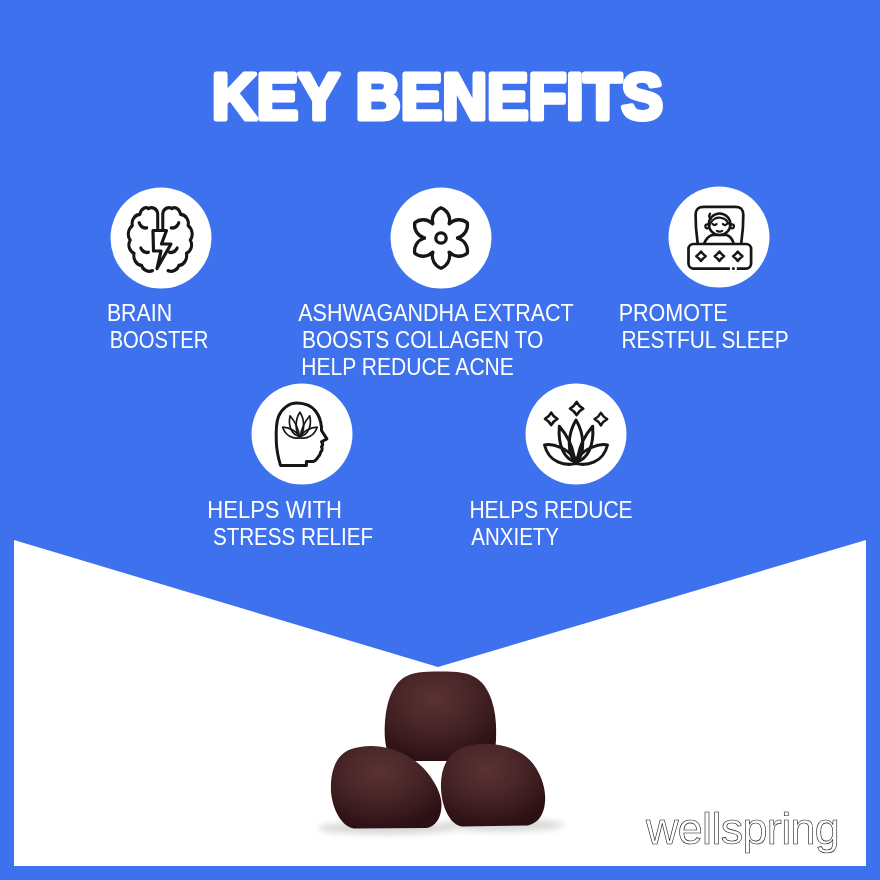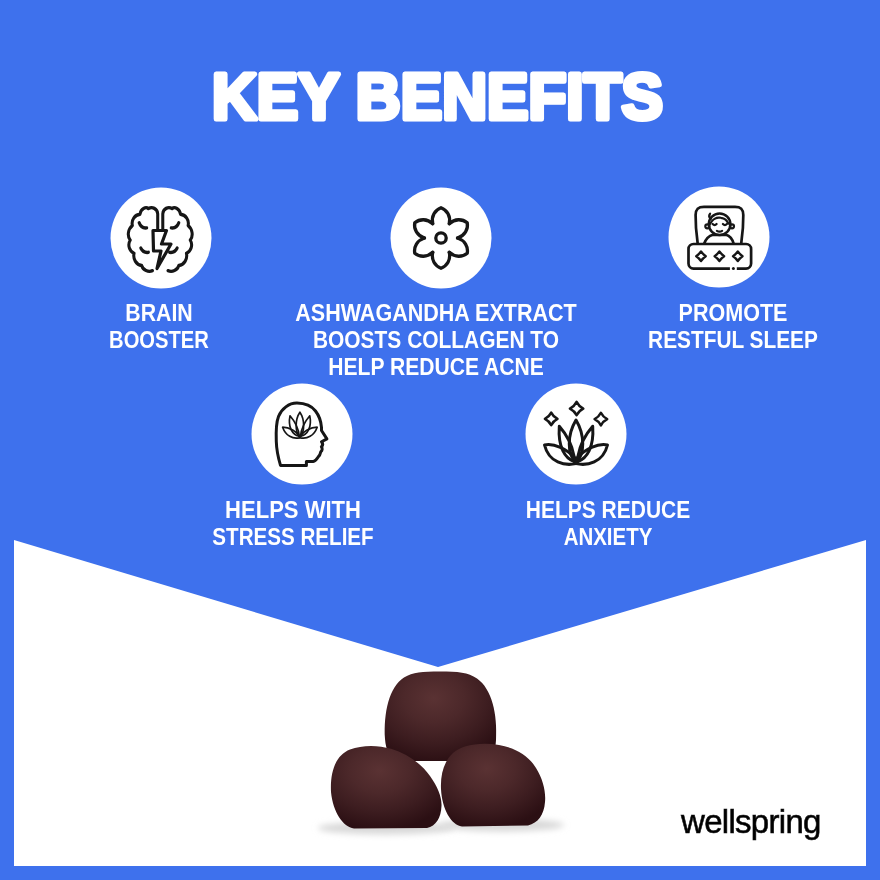--- a/index.html
+++ b/index.html
@@ -1,17 +1,17 @@
 <!DOCTYPE html>
 <html><head>
 <meta charset="utf-8">
 <style>
   html,body{margin:0;padding:0}
   body{width:880px;height:880px;position:relative;overflow:hidden;background:#3E71ED;font-family:"Liberation Sans",sans-serif}
-  .lbl{position:absolute;color:#fff;font-weight:bold;font-size:24px;text-align:center;transform:translateX(-50%);white-space:pre}
+  .lbl{position:absolute;color:#fff;font-weight:normal;font-size:24px;transform:translateX(-50%);white-space:pre}
   .lbl span{display:block;line-height:26.8px;height:26.8px}
   svg{position:absolute;display:block}
   .ic path,.ic circle.s{fill:none;stroke:#161616;stroke-linecap:round;stroke-linejoin:round}
 </style>
 </head>
 <body>
 
 <svg width="880" height="880" style="left:0;top:0">
   <polygon points="14,540 438,667 866,540 866,866 14,866" fill="#ffffff"></polygon>
 </svg>
@@ -97,23 +97,23 @@
   </g>
   <g stroke-width="2.5">
     <path d="M55.6,22.9 Q57.8,27.4 62.3,29.6 Q57.8,31.8 55.6,36.3 Q53.4,31.8 48.9,29.6 Q53.4,27.4 55.6,22.9 Z"></path>
     <path d="M30.2,33.6 Q32.3,37.8 36.5,39.9 Q32.3,42 30.2,46.2 Q28.1,42 23.9,39.9 Q28.1,37.8 30.2,33.6 Z"></path>
     <path d="M79.9,33.8 Q82,38 86.2,40.1 Q82,42.2 79.9,46.4 Q77.8,42.2 73.6,40.1 Q77.8,38 79.9,33.8 Z"></path>
   </g>
 </svg>
 
 <div class="lbl" style="left:159px;top:300px"><span style="transform:scaleX(0.888)">BRAIN</span><span style="transform:scaleX(0.841)">BOOSTER</span></div>
 <div class="lbl" style="left:436px;top:300px"><span style="transform:scaleX(0.897)">ASHWAGANDHA EXTRACT</span><span style="transform:scaleX(0.872)">BOOSTS COLLAGEN TO</span><span style="transform:scaleX(0.878)">HELP REDUCE ACNE</span></div>
-<div class="lbl" style="left:733px;top:300px"><span style="transform:scaleX(0.897)">PROMOTE</span><span style="transform:scaleX(0.868)">RESTFUL SLEEP</span></div>
+<div class="lbl" style="left:705px;top:300px"><span style="transform:scaleX(0.897)">PROMOTE</span><span style="transform:scaleX(0.868)">RESTFUL SLEEP</span></div>
 <div class="lbl" style="left:293px;top:497px"><span style="transform:scaleX(0.918)">HELPS WITH</span><span style="transform:scaleX(0.858)">STRESS RELIEF</span></div>
-<div class="lbl" style="left:608px;top:497px"><span style="transform:scaleX(0.874)">HELPS REDUCE</span><span style="transform:scaleX(0.853)">ANXIETY</span></div>
+<div class="lbl" style="left:551px;top:497px"><span style="transform:scaleX(0.874)">HELPS REDUCE</span><span style="transform:scaleX(0.853)">ANXIETY</span></div>
 
 <svg width="300" height="220" viewBox="0 0 300 220" style="left:300px;top:655px">
   <defs>
     <radialGradient id="g1" cx="44%" cy="30%" r="72%">
       <stop offset="0%" stop-color="#5a3233"></stop>
       <stop offset="38%" stop-color="#4c282a"></stop>
       <stop offset="68%" stop-color="#3d1d20"></stop>
       <stop offset="100%" stop-color="#2b0f13"></stop>
     </radialGradient>
     <filter id="blur1" x="-50%" y="-50%" width="200%" height="200%">
@@ -124,13 +124,13 @@
   <ellipse cx="86" cy="173" rx="68" ry="6.5" fill="#d8d8d8" filter="url(#blur1)"></ellipse>
   <ellipse cx="202" cy="170" rx="62" ry="6.5" fill="#d8d8d8" filter="url(#blur1)"></ellipse>
 
   <path d="M85,84 C83.5,58 89,32 104,22.5 C113,17 122,16.4 140,16.4 C158,16.4 168,17.2 177,23.5 C192,34 197.5,59 196,85 C195.5,97 191.5,105.5 181,106 L100,106 C90,105.5 85.8,95 85,84 Z" fill="url(#g1)"></path>
 
   <path d="M31,137 C30,116 36,100 50,94.5 C62,89.8 78,89.8 91,93.8 C107,98.8 121,108 130,121 C138,132 142,143 141.5,151 C141,163 136,171 127,173 L54,173.5 C43,172 33,157 31,137 Z" fill="url(#g1)"></path>
 
   <path d="M141,134 C140,113 148,96.5 165,91.5 C176,88.2 188,88 199,90 C216,93 229,101 236,113 C243,124 246,137 245,147 C244,160 238,168 228,170.5 L162,171.5 C151,170 142,154 141,134 Z" fill="url(#g1)"></path>
 </svg>
 
-<div style="position:absolute;left:681px;top:803px;font-size:33px;letter-spacing:-0.7px;color:#000000;-webkit-text-stroke:0.6px #111">wellspring</div>
+<div style="position:absolute;left:646px;top:803px;font-size:45px;letter-spacing:-0.7px;color:#ffffff;-webkit-text-stroke:0.6px #111">wellspring</div>
 
 </body></html>

